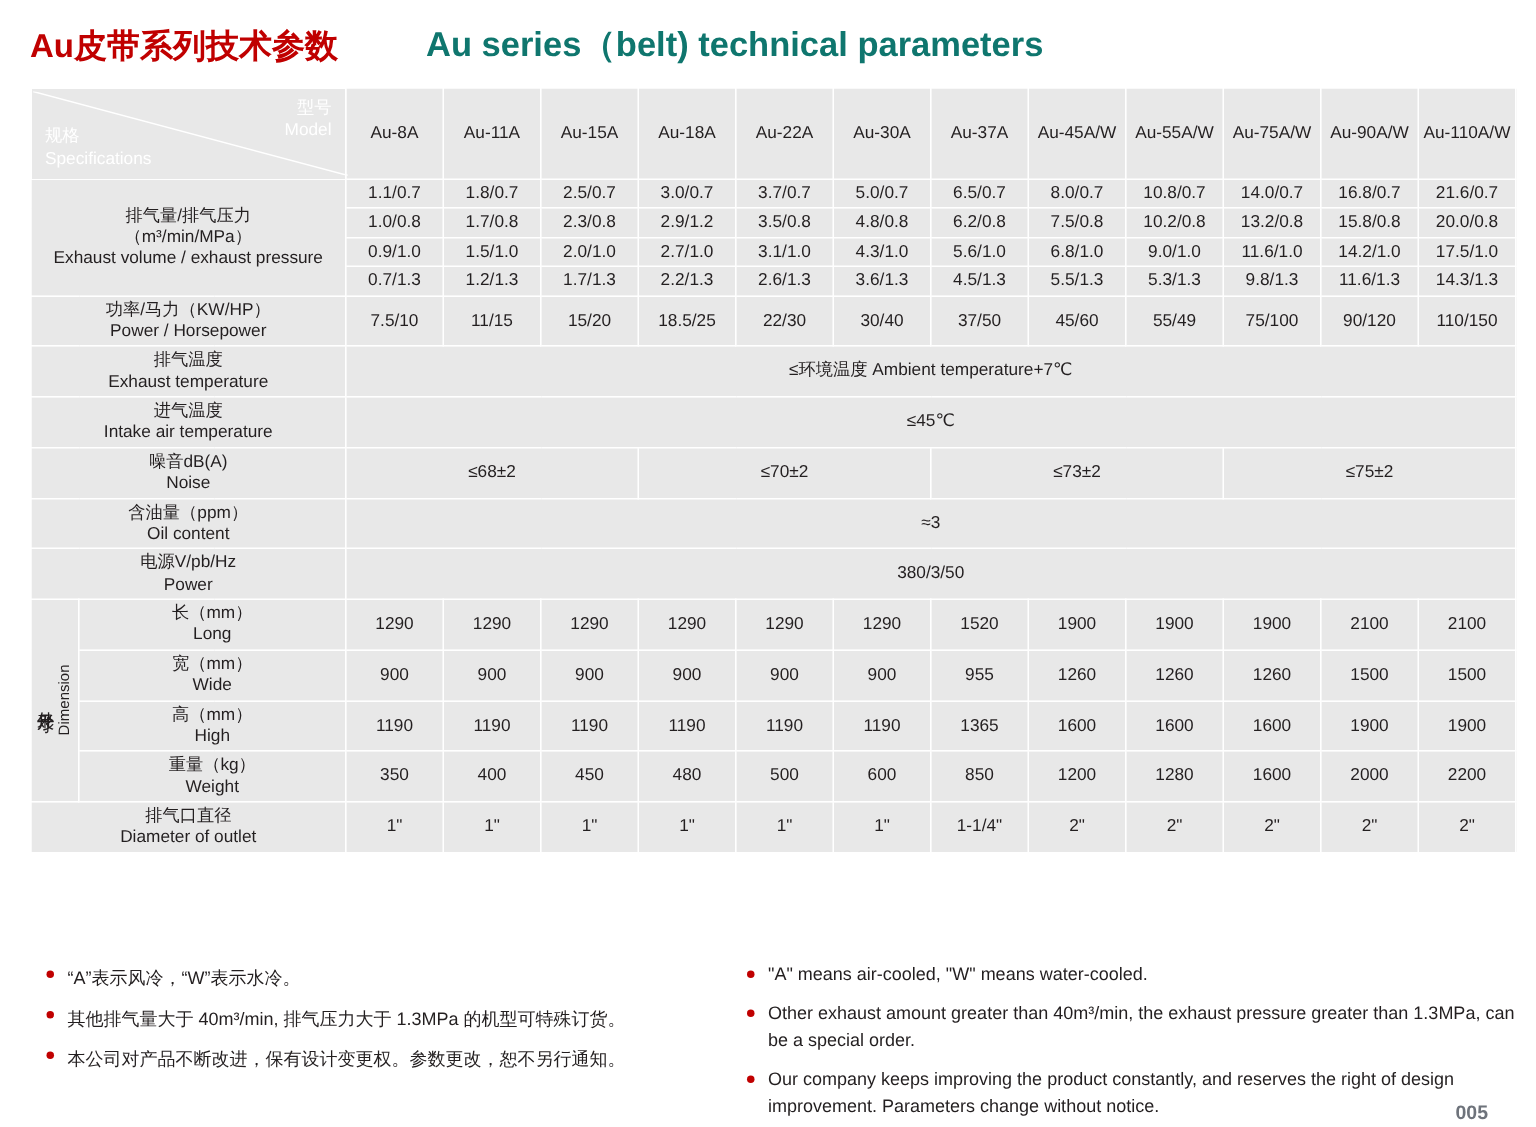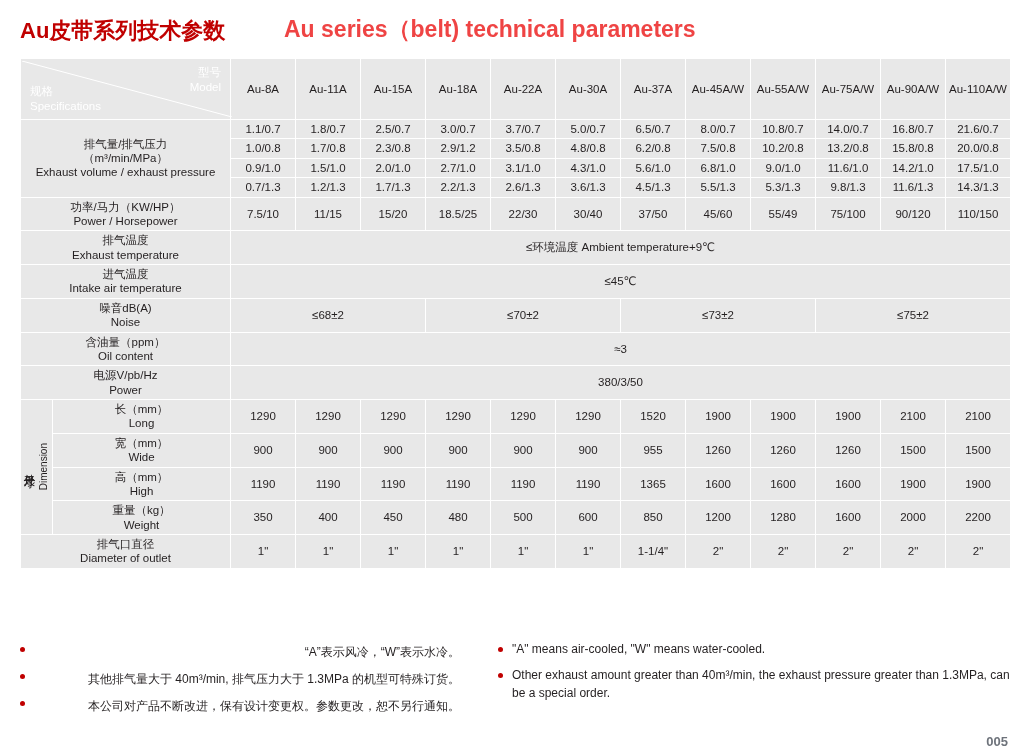--- a/index.html
+++ b/index.html
@@ -13,21 +13,21 @@
   }
   .title-bar{
     position:absolute;left:0;top:6px;width:812px;height:44px;
   }
   .title-cn{
     position:absolute;left:20px;top:10px;
     font-size:22px;color:#c00000;font-weight:bold;letter-spacing:0px;
   }
   .title-en{
     position:absolute;left:284px;top:8px;
-    font-size:23px;color:#ef4444;font-weight:bold;text-align:right;
+    font-size:23px;color:#0f766e;font-weight:bold;text-align:right;
   }
 
   table.spec{
     position:absolute;left:20px;top:58px;
     border-collapse:collapse;
     width:984px;
     table-layout:fixed;
   }
   table.spec td, table.spec th{
     border:1px solid #ffffff;
@@ -71,33 +71,33 @@
   .vert-en{
     writing-mode:vertical-rl;
     transform:rotate(180deg);
     font-size:10px;
     letter-spacing:0px;
   }
   .notes{
     position:absolute;top:640px;left:0;width:1024px;
   }
   .notes-cn{
-    position:absolute;left:20px;top:0;width:440px;font-size:12px;line-height:2.1;text-align:right;
+    position:absolute;left:31px;top:0;width:440px;font-size:12px;line-height:2.1;
   }
   .notes-en{
     position:absolute;left:498px;top:0;width:512px;font-size:12px;line-height:1.55;
   }
   .note-item{position:relative;padding-left:14px;margin-bottom:2px;}
   .note-item:before{
     content:"";position:absolute;left:0;top:7px;width:5px;height:5px;
     border-radius:50%;background:#c00000;
   }
   .notes-en .note-item{margin-bottom:7px;}
   .pagenum{
-    position:absolute;right:16px;bottom:2px;font-size:13px;color:#6e737b;font-weight:bold;
+    position:absolute;right:32px;bottom:2px;font-size:13px;color:#6e737b;font-weight:bold;
   }
 </style>
 </head>
 <body>
 
 <div class="title-bar">
   <div class="title-cn">Au皮带系列技术参数</div>
   <div class="title-en">Au series（belt) technical parameters</div>
 </div>
 
@@ -230,21 +230,21 @@
     <td>75/100</td>
     <td>90/120</td>
     <td>110/150</td>
   </tr>
 
   <tr>
     <td class="rowlabel" colspan="3">
       <div>排气温度</div>
       <div>Exhaust temperature</div>
     </td>
-    <td colspan="12">≤环境温度 Ambient temperature+9℃</td>
+    <td colspan="12">≤环境温度 Ambient temperature+7℃</td>
   </tr>
 
   <tr>
     <td class="rowlabel" colspan="3">
       <div>进气温度</div>
       <div>Intake air temperature</div>
     </td>
     <td colspan="12">≤45℃</td>
   </tr>
 
@@ -380,16 +380,17 @@
 
 <div class="notes">
   <div class="notes-cn">
     <div class="note-item">“A”表示风冷，“W”表示水冷。</div>
     <div class="note-item">其他排气量大于 40m³/min, 排气压力大于 1.3MPa 的机型可特殊订货。</div>
     <div class="note-item">本公司对产品不断改进，保有设计变更权。参数更改，恕不另行通知。</div>
   </div>
   <div class="notes-en">
     <div class="note-item">"A" means air-cooled, "W" means water-cooled.</div>
     <div class="note-item">Other exhaust amount greater than 40m³/min, the exhaust pressure greater than 1.3MPa, can be a special order.</div>
+    <div class="note-item">Our company keeps improving the product constantly, and reserves the right of design improvement. Parameters change without notice.</div>
   </div>
 </div>
 
 <div class="pagenum">005</div>
 
 </body></html>

